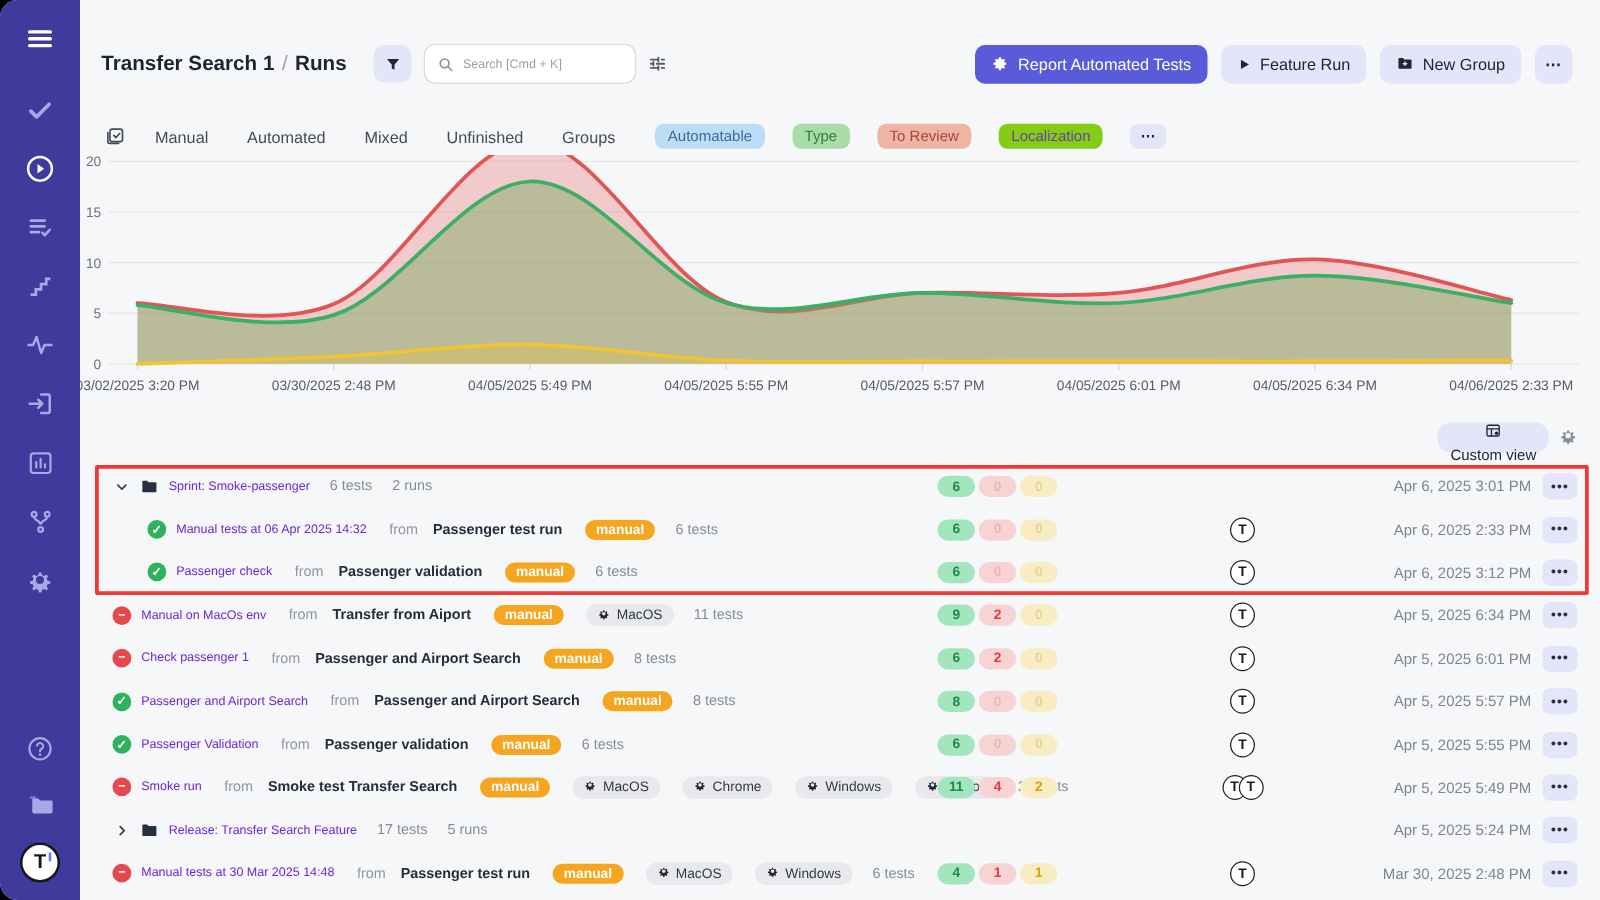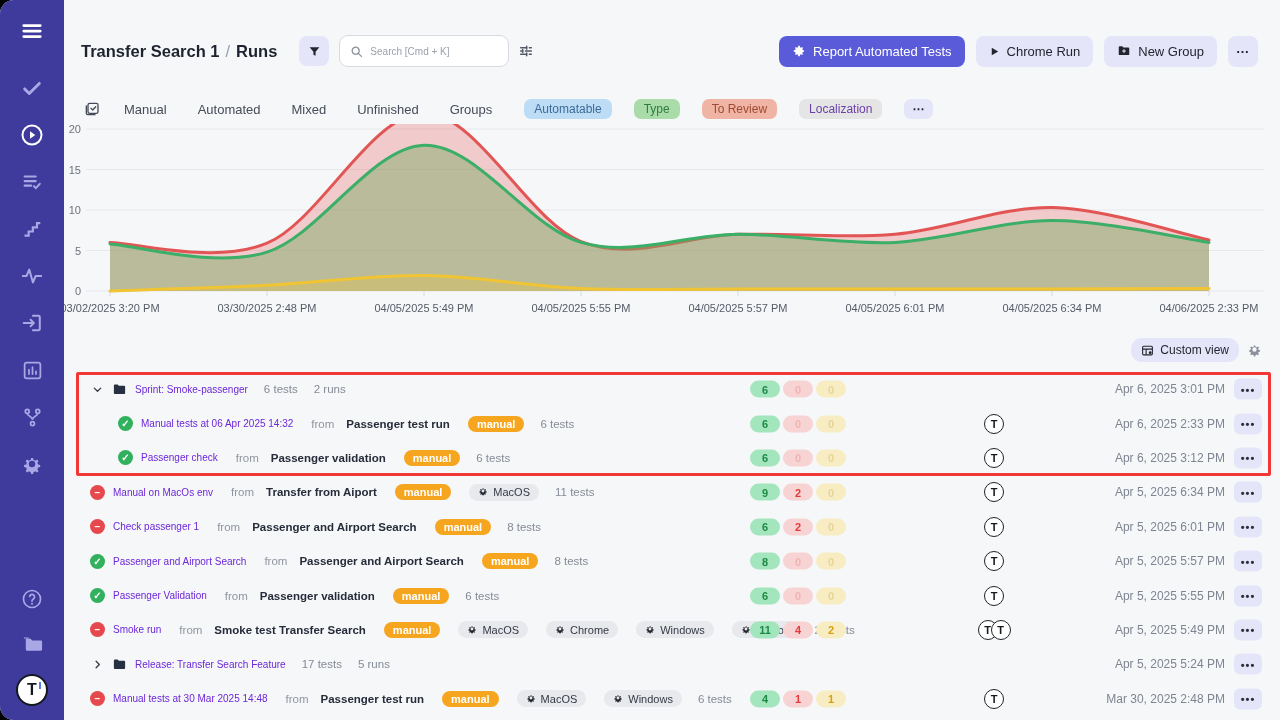--- a/index.html
+++ b/index.html
@@ -50,21 +50,21 @@
   .chips { display:flex; gap:22px; margin-left:32px; align-items:center; }
   .chip { font-size:12px; font-weight:500; border-radius:7px; padding:3px 10px; cursor:pointer; white-space:nowrap; }
   .chip-more { background:#E4E5F9; color:#23262F; font-weight:bold; letter-spacing:1px; padding:3px 8px; }
 
   
   .chartwrap { position:absolute; left:0; top:95px; width:1216px; height:215px; }
 
   
   .cvrow { position:absolute; right:18px; top:322px; height:24px; display:flex; align-items:center; gap:8px; }
   .btn-cv { height:24px; background:#E4E5F9; border:none; border-radius:11px; font-size:12px; font-weight:500; color:#23262F;
-            display:flex; align-items:center; gap:6px; padding:0 10px; cursor:pointer; font-family:inherit; }
+            display:flex; align-items:center; gap:6px; padding:0 10px; cursor:pointer; font-family:inherit;flex-direction:column; }
   .gear-plain { color:#8A8F9B; font-size:15px; cursor:pointer; line-height:1; }
 
   
   .runlist { position:absolute; left:0; top:356px; width:1216px; }
   .row { position:relative; height:34.4px; display:flex; align-items:center; }
   .row .lead { display:flex; align-items:center; gap:8px; margin-left:26px; }
   .row.indent .lead { margin-left:54px; }
   .chev { width:14px; height:14px; display:flex; align-items:center; justify-content:center; color:#3A3F4A; cursor:pointer; }
   .folder { display:flex; color:#273043; }
   .status { width:15px; height:15px; border-radius:50%; color:#fff; font-size:10px; font-weight:bold;
@@ -221,21 +221,21 @@
               </svg>
           </span>
           <span>Report Automated Tests</span>
         </button>
         <button class="btn btn-soft">
           <span style="display:flex">
             <svg width="11" height="11" viewBox="0 0 24 24" fill="#23262F">
                 <path d="M6 4l14 8-14 8z"></path>
               </svg>
           </span>
-          <span>Chrome Run</span>
+          <span>Feature Run</span>
         </button>
         <button class="btn btn-soft">
           <span style="display:flex">
             <svg width="14" height="14" viewBox="0 0 24 24" fill="#23262F">
                 <path d="M3 5.5A1.5 1.5 0 0 1 4.5 4H9l2 2h8.5A1.5 1.5 0 0 1 21 7.5v10A1.5 1.5 0 0 1 19.5 19h-15A1.5 1.5 0 0 1 3 17.5v-12z"></path>
                 <path d="M12 9.5v5M9.5 12h5" stroke="#E4E5F9" stroke-width="1.8" stroke-linecap="round"></path>
               </svg>
           </span>
           <span>New Group</span>
         </button>
@@ -255,21 +255,21 @@
           <span class="tab">Manual</span>
           <span class="tab">Automated</span>
           <span class="tab">Mixed</span>
           <span class="tab">Unfinished</span>
           <span class="tab">Groups</span>
         </div>
       <div class="chips" id="chips">
           <span class="chip" style="background: rgb(189, 221, 246); color: rgb(61, 107, 153);">Automatable</span>
           <span class="chip" style="background: rgb(169, 220, 169); color: rgb(47, 125, 63); text-align: right;">Type</span>
           <span class="chip" style="background: rgb(240, 180, 164); color: rgb(161, 74, 51);">To Review</span>
-          <span class="chip" style="background: #e5e5e5; color: rgb(107, 63, 168);">Localization</span>
+          <span class="chip" style="background: #84cc16; color: rgb(107, 63, 168);">Localization</span>
           <span class="chip chip-more">⋯</span>
         </div>
     </div>
 
     <div class="chartwrap">
       <svg id="chartsvg" width="1216" height="215" viewBox="0 0 1216 215">
           <defs>
             <clipPath id="plotclip">
               <rect x="0" y="13" width="1216" height="173"></rect>
             </clipPath>

